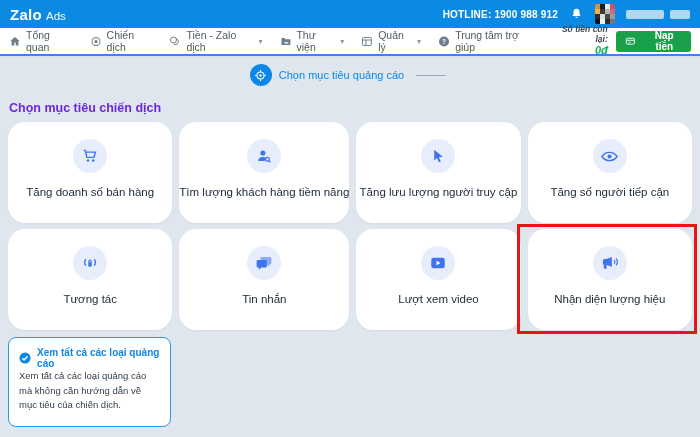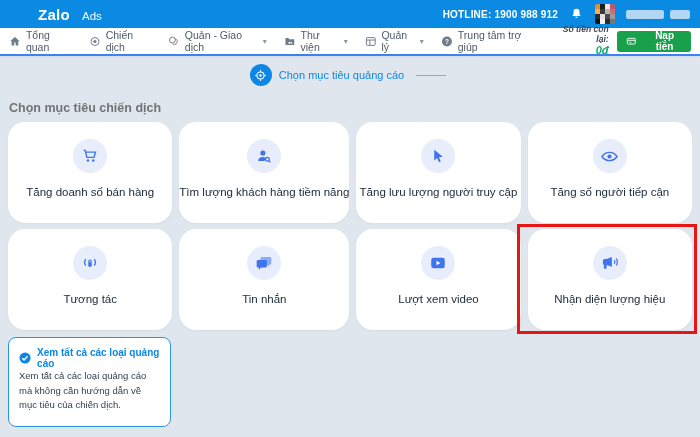--- a/index.html
+++ b/index.html
@@ -9,21 +9,21 @@
     background:#dfe6ed; font-family:"Liberation Sans", sans-serif;
     -webkit-font-smoothing:antialiased;
   }
 
   
   .topbar {
     position:absolute; top:0; left:0; width:700px; height:28px;
     background:#0a8ae3; display:flex; align-items:center; padding:0 10px;
     color:#fff;
   }
-  .logo { display:flex; align-items:baseline; gap:12px; cursor:pointer;margin-left:28px; }
+  .logo { display:flex; align-items:baseline; gap:4px; cursor:pointer; }
   .logo-primary { font-size:15px; font-weight:bold; letter-spacing:.3px; }
   .logo-secondary { font-size:11.5px; font-weight:normal; opacity:.95; }
   .topbar-right { margin-left:auto; display:flex; align-items:center; gap:11px; }
   .hotline { font-size:10px; font-weight:bold; letter-spacing:.2px; }
   .bell { width:15px; height:15px; display:flex; align-items:center; justify-content:center; }
   .avatar {
     width:20px; height:20px; border-radius:2px; overflow:hidden;
     display:grid; grid-template-columns:repeat(4,1fr); grid-template-rows:repeat(4,1fr);
   }
   .avatar i { display:block; }
@@ -66,21 +66,21 @@
   .step-circle.active { background:#0c87e8; }
   .step-circle.inactive { background:#8d99a6; }
   .step-label { font-size:11px; }
   .step-label.active { color:#0c87e8; }
   .step-label.inactive { color:#3a4754; }
   .step-connector { width:30px; height:1px; background:#9aa7b4; margin:0 4px; }
 
   
   .section-title {
     position:absolute; top:101px; left:9px;
-    font-size:12.5px; font-weight:bold; color:#737373;
+    font-size:12.5px; font-weight:bold; color:#6d28d9;
   }
 
   
   .grid {
     position:absolute; top:122px; left:8px; width:684px;
     display:grid; grid-template-columns:repeat(4,1fr);
     grid-auto-rows:101px; gap:6px 7px;
   }
   .card {
     background:#fff; border-radius:17px; cursor:pointer;
@@ -169,21 +169,21 @@
           <circle cx="12" cy="12" r="3.2" fill="#6e7d8a"></circle>
         </svg>
       <span class="nav-label">Chiến dịch</span>
     </div>
 
     <div class="nav-item">
       <svg width="13" height="13" viewBox="0 0 24 24">
           <circle cx="9" cy="9" r="6" fill="none" stroke="#6e7d8a" stroke-width="2"></circle>
           <path fill="none" stroke="#6e7d8a" stroke-width="2" d="M14.5 6.3a6 6 0 1 1-5.4 10.5"></path>
         </svg>
-      <span class="nav-label">Quản - Giao dịch</span>
+      <span class="nav-label">Tiền - Zalo dịch</span>
       <span class="chev">▾</span>
     </div>
 
     <div class="nav-item">
       <svg width="13" height="13" viewBox="0 0 24 24">
           <path fill="#6e7d8a" d="M3 5h6l2 2.5h10V19H3z"></path>
           <path fill="#ffffff" d="m8 16 3-4 2.2 2.6L15 12.5 18 16z"></path>
         </svg>
       <span class="nav-label">Thư viện</span>
       <span class="chev">▾</span>

